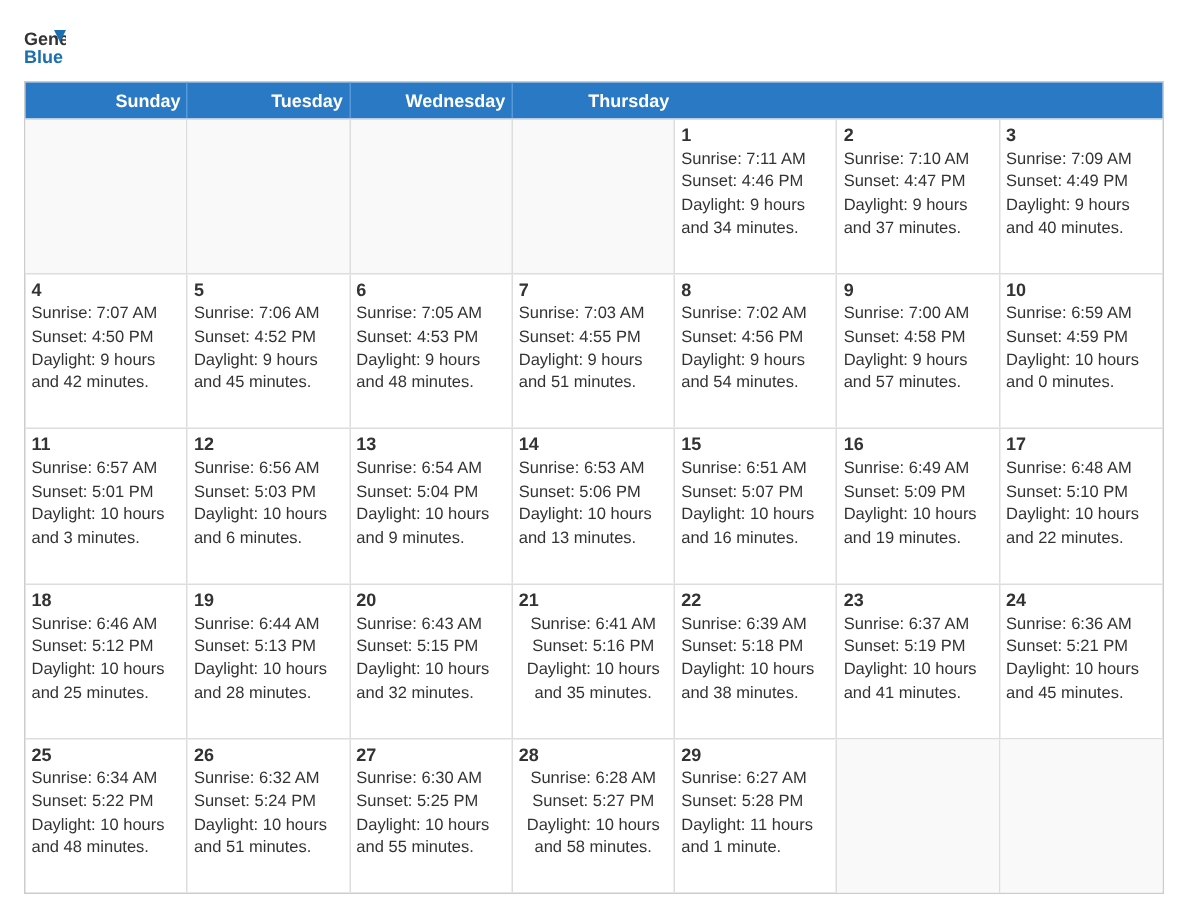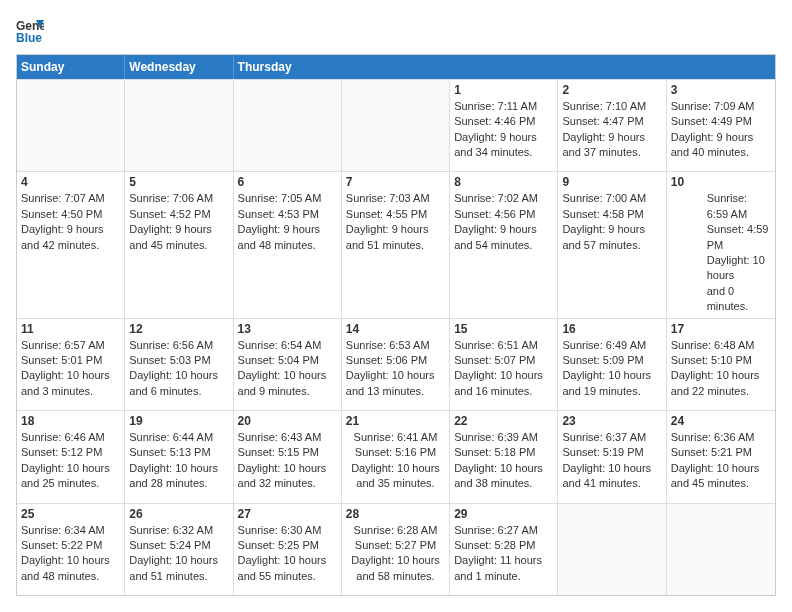--- a/index.html
+++ b/index.html
@@ -53,21 +53,21 @@
     .cal-header {
       display: grid;
       grid-template-columns: repeat(7, 1fr);
       background: #2979c5;
     }
     .cal-header-cell {
       color: #fff;
       font-size: 12px;
       font-weight: bold;
       padding: 5px 4px;
-      text-align: left;
+      text-align: right;
       border-right: 1px solid #5599d9;
     }
     .cal-header-cell:last-child { border-right: none; }
     .cal-body {
       flex: 1;
       display: flex;
       flex-direction: column;
     }
     .cal-row {
       display: grid;
@@ -115,20 +115,21 @@
     </div>
     <div class="title-block">
       <div class="month-title"></div>
       <div class="subtitle"></div>
     </div>
   </div>
 
   <div class="calendar">
     <div class="cal-header" id="cal-header">
         <div class="cal-header-cell">Sunday</div>
+        <div class="cal-header-cell">Tuesday</div>
         <div class="cal-header-cell">Wednesday</div>
         <div class="cal-header-cell">Thursday</div>
       </div>
     <div class="cal-body" id="cal-body">
         <div class="cal-row">
           <div class="cal-cell empty"></div>
           <div class="cal-cell empty"></div>
           <div class="cal-cell empty"></div>
           <div class="cal-cell empty"></div>
           <div class="cal-cell">
@@ -191,21 +192,21 @@
           </div>
           <div class="cal-cell">
             <span class="day-num">9</span>
             <div class="day-info" style="white-space: pre-line;">Sunrise: 7:00 AM
 Sunset: 4:58 PM
 Daylight: 9 hours
 and 57 minutes.</div>
           </div>
           <div class="cal-cell">
             <span class="day-num">10</span>
-            <div class="day-info" style="white-space: pre-line; margin-left: 36px;">Sunrise: 6:59 AM
+            <div class="day-info" style="white-space: pre-line;">Sunrise: 6:59 AM
 Sunset: 4:59 PM
 Daylight: 10 hours
 and 0 minutes.</div>
           </div>
         </div>
         <div class="cal-row">
           <div class="cal-cell">
             <span class="day-num">11</span>
             <div class="day-info" style="white-space: pre-line;">Sunrise: 6:57 AM
 Sunset: 5:01 PM

